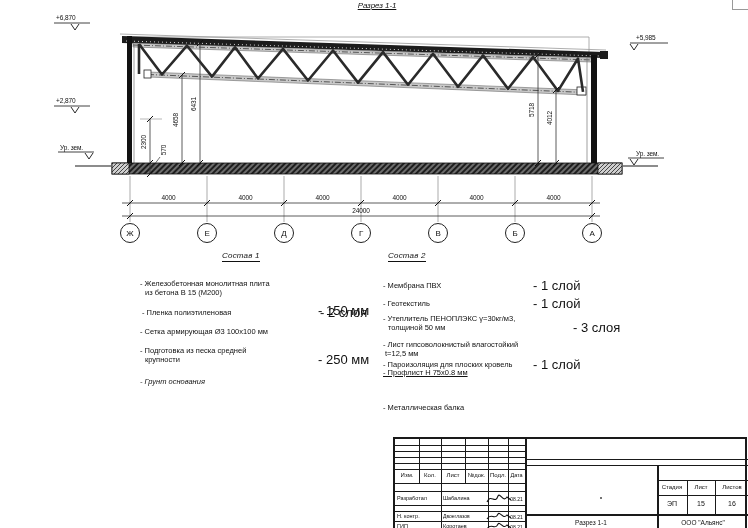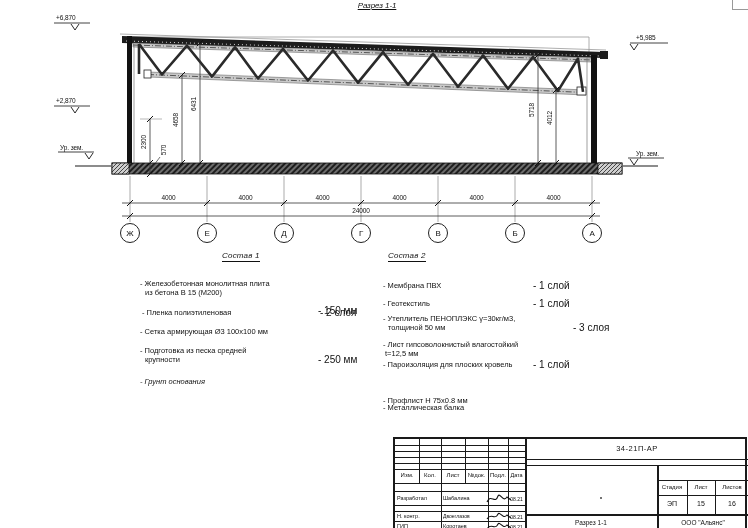--- a/index.html
+++ b/index.html
@@ -3,21 +3,21 @@
 <meta charset="utf-8">
 <style>
   html,body{margin:0;padding:0;background:#e8e8e8;}
   #page{position:relative;width:748px;height:528px;background:#ffffff;overflow:hidden;
         font-family:"Liberation Sans",sans-serif;color:#111;}
   .abs{position:absolute;}
   .txt{white-space:nowrap;letter-spacing:-0.1px;}
   .ital{font-style:italic;}
   .heading{font-size:8px;font-style:italic;border-bottom:0.8px solid #111;padding-bottom:1px;letter-spacing:0.2px;}
   .li1{font-size:7.5px;line-height:9px;}
-  .val{font-size:10px;}
+  .val{font-size:13px;}
   svg text{font-family:"Liberation Sans",sans-serif;fill:#111;font-size:6.5px;letter-spacing:-0.1px;}
   svg text.axisl{font-size:8px;}
   
   #stamp{position:absolute;left:393px;top:437px;width:354px;height:91px;
          border-top:2px solid #1a1a1a;border-left:2px solid #1a1a1a;border-right:2px solid #1a1a1a;
          box-sizing:border-box;font-size:6px;}
   .vln{position:absolute;width:1px;background:#1a1a1a;}
   .hln{position:absolute;height:1px;background:#1a1a1a;}
   .cell{position:absolute;white-space:nowrap;}
   .ctr{text-align:center;}
@@ -247,21 +247,21 @@
       <div class="abs val" style="left:150px;top:9px;margin-left:40px;">- 3 слоя</div>
     </div>
     <div class="abs li1" style="left:383px;top:340px;width:250px;">
       <div>- Лист гипсоволокнистый влагостойкий</div>
       <div style="padding-left:2px;">t=12,5 мм</div>
     </div>
     <div class="abs li1" style="left:383px;top:360px;width:250px;">
       <div>- Пароизоляция для плоских кровель</div>
       <div class="abs val" style="left:150px;top:0;">- 1 слой</div>
     </div>
-    <div class="abs li1" style="left:383px;top:396px;width:250px;">
+    <div class="abs li1" style="left:383px;top:368px;width:250px;text-decoration:underline;">
       <div>- Профлист Н 75х0.8 мм</div>
     </div>
     <div class="abs li1" style="left:383px;top:403px;width:250px;">
       <div>- Металлическая балка</div>
     </div>
   </div>
 
   <div id="stamp">
 
     <div class="vln" style="left:130px;top:0;height:91px;width:1.5px;"></div>
@@ -285,21 +285,20 @@
     <div class="vln" style="left:113px;top:0;height:91px;"></div>
 
     <div class="hln" style="left:130px;top:20px;width:224px;"></div>
     <div class="hln" style="left:130px;top:26px;width:224px;"></div>
     <div class="hln" style="left:262px;top:41px;width:92px;"></div>
     <div class="hln" style="left:262px;top:56px;width:92px;"></div>
     <div class="hln" style="left:130px;top:75px;width:224px;height:1.5px;"></div>
     <div class="vln" style="left:292px;top:41px;height:34px;"></div>
     <div class="vln" style="left:320px;top:41px;height:34px;"></div>
 
-    <div class="cell ctr" style="left:131px;top:5px;width:222px;font-size:7.5px;letter-spacing:0.5px;">34-21П-АР</div>
 
     <div class="cell ctr" style="left:0;top:33px;width:24px;">Изм.</div>
     <div class="cell ctr" style="left:24px;top:33px;width:22px;">Кол.</div>
     <div class="cell ctr" style="left:46px;top:33px;width:24px;">Лист</div>
     <div class="cell ctr" style="left:70px;top:33px;width:23px;">№док.</div>
     <div class="cell ctr" style="left:93px;top:33px;width:20px;">Подл.</div>
     <div class="cell ctr" style="left:113px;top:33px;width:17px;font-size:5.5px;">Дата</div>
 
     <div class="cell" style="left:2px;top:56px;font-size:5.5px;">Разработал</div>
     <div class="cell" style="left:48px;top:56px;font-size:5.5px;">Шабалина</div>

